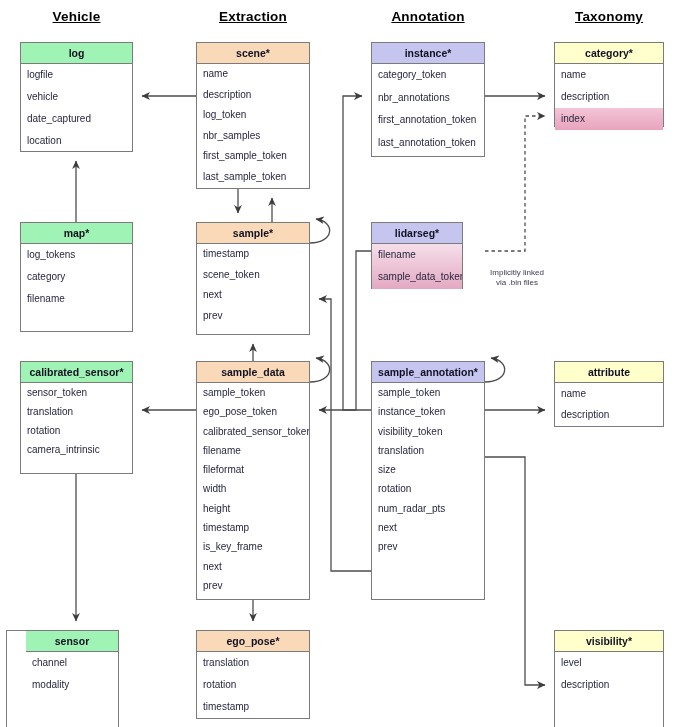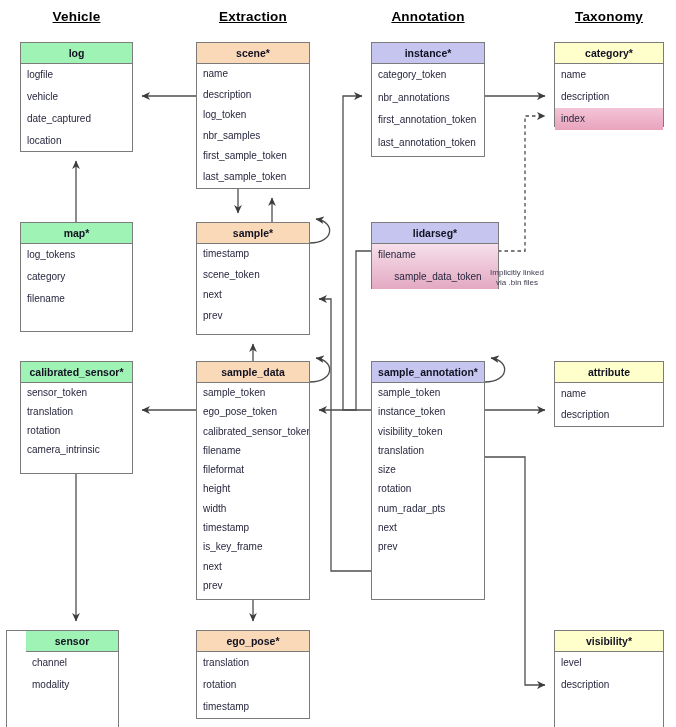--- a/index.html
+++ b/index.html
@@ -184,22 +184,22 @@
         </div>
       </div>
       <div class="tbl" style="left: 196px; top: 361px; width: 114px; height: 239px;">
         <div class="hdr orange">sample_data</div>
         <div class="rows" style="height: 217px;">
           <div class="row" style="height: 19.3px; line-height: 19.3px;">sample_token</div>
           <div class="row" style="height: 19.3px; line-height: 19.3px;">ego_pose_token</div>
           <div class="row" style="height: 19.3px; line-height: 19.3px;">calibrated_sensor_token</div>
           <div class="row" style="height: 19.3px; line-height: 19.3px;">filename</div>
           <div class="row" style="height: 19.3px; line-height: 19.3px;">fileformat</div>
+          <div class="row" style="height: 19.3px; line-height: 19.3px;">width</div>
           <div class="row" style="height: 19.3px; line-height: 19.3px;">height</div>
-          <div class="row" style="height: 19.3px; line-height: 19.3px;">width</div>
           <div class="row" style="height: 19.3px; line-height: 19.3px;">timestamp</div>
           <div class="row" style="height: 19.3px; line-height: 19.3px;">is_key_frame</div>
           <div class="row" style="height: 19.3px; line-height: 19.3px;">next</div>
           <div class="row" style="height: 19.3px; line-height: 19.3px;">prev</div>
         </div>
       </div>
       <div class="tbl" style="left: 196px; top: 630px; width: 114px; height: 89px;">
         <div class="hdr orange">ego_pose*</div>
         <div class="rows" style="height: 67px;">
           <div class="row" style="height: 22px; line-height: 22px;">translation</div>
@@ -209,21 +209,21 @@
       </div>
       <div class="tbl" style="left: 371px; top: 42px; width: 114px; height: 115px;">
         <div class="hdr purple">instance*</div>
         <div class="rows" style="height: 93px;">
           <div class="row" style="height: 22.5px; line-height: 22.5px;">category_token</div>
           <div class="row" style="height: 22.5px; line-height: 22.5px;">nbr_annotations</div>
           <div class="row" style="height: 22.5px; line-height: 22.5px;">first_annotation_token</div>
           <div class="row" style="height: 22.5px; line-height: 22.5px;">last_annotation_token</div>
         </div>
       </div>
-      <div class="tbl" style="left: 371px; top: 222px; width: 128px; height: 67px;">
+      <div class="tbl" style="left: 371px; top: 222px; width: 92px; height: 67px;">
         <div class="hdr purple">lidarseg*</div>
         <div class="rows body-grad" style="height: 45px;">
           <div class="row" style="height: 22px; line-height: 22px;">filename</div>
           <div class="row" style="height: 22px; line-height: 22px; text-align: center;">sample_data_token</div>
         </div>
       </div>
       <div class="tbl" style="left: 371px; top: 361px; width: 114px; height: 239px;">
         <div class="hdr purple">sample_annotation*</div>
         <div class="rows" style="height: 217px;">
           <div class="row" style="height: 19.3px; line-height: 19.3px;">sample_token</div>

